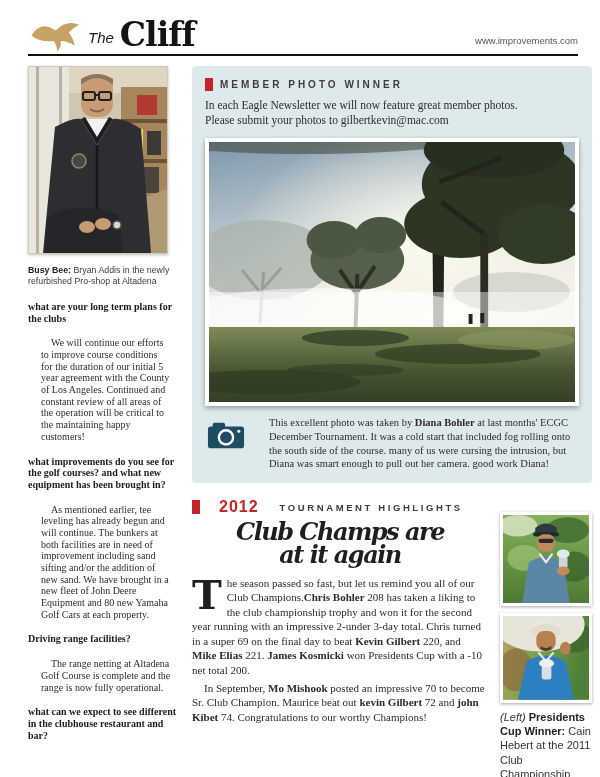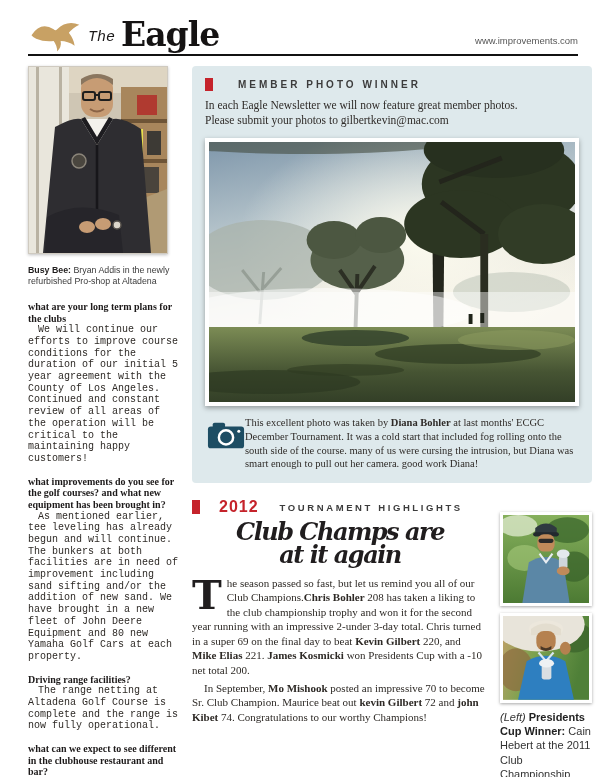--- a/index.html
+++ b/index.html
@@ -5,54 +5,54 @@
   html,body{margin:0;padding:0;background:#fff;}
   *{box-sizing:border-box;}
   .page{width:600px;height:777px;background:#fff;overflow:hidden;position:relative;
         font-family:"Liberation Serif",serif;color:#2b2724;}
 
   
   .header{margin:14px 22px 0 28px;display:flex;align-items:flex-end;
           border-bottom:2px solid #111;padding-bottom:4px;}
   .brand{display:flex;align-items:flex-end;gap:4px;}
   .brand .bird{width:56px;height:40px;margin-bottom:-4px;}
-  .brand .the{font-family:Liberation Mono, monospace;font-style:italic;font-size:15px;
+  .brand .the{font-family:Liberation Sans, sans-serif;font-style:italic;font-size:15px;
               color:#1c1a1a;margin:0 2px 4px 0;}
   .brand .eagle{font-family:"DejaVu Serif",serif;font-weight:bold;font-size:33px;
                 line-height:.9;color:#151313;letter-spacing:-1px;}
   .website{margin-left:auto;font-family:"Liberation Sans",sans-serif;font-size:9.5px;
            color:#565656;margin-bottom:4px;}
 
   
   .columns{display:flex;margin:10px 8px 0 28px;gap:8px;}
   .leftcol{width:156px;flex:none;}
   .rightcol{flex:1;min-width:0;}
 
   
   .portrait-frame{width:140px;background:#fff;border:1px solid #cfcac0;
                   box-shadow:0 1px 3px rgba(0,0,0,.25);}
   .portrait-frame svg{display:block;}
   .photo-cap{font-family:"Liberation Sans",sans-serif;font-size:8.8px;line-height:1.25;
              color:#3a3a3a;margin-top:11px;width:148px;}
   .photo-cap b{color:#1f1d1d;}
   .qa{margin-top:11px;font-size:10px;line-height:1.17;}
   .qa .q{font-weight:bold;color:#1d1a1a;margin:0;}
-  .qa .a{margin:0;text-indent:10px;color:#2e2a26;font-family:Liberation Mono, monospace;}
+  .qa .a{margin:13px;text-indent:10px;color:#2e2a26;}
 
   
   .panel{background:#dee9ec;border-radius:4px;padding:12px 13px 12px;}
-  .kicker{display:flex;align-items:center;gap:25px;}
+  .kicker{display:flex;align-items:center;gap:7px;}
   .kicker .block{width:8px;height:13px;background:#c5232b;flex:none;}
   .kicker-label{font-family:"Liberation Sans",sans-serif;font-weight:bold;font-size:10px;
                 letter-spacing:3px;color:#3c3c3c;}
   .intro{font-size:11.5px;line-height:1.3;margin-top:7px;color:#2f2b28;padding-right:30px;}
   .big-photo-frame{margin-top:10px;background:#fff;padding:4px;
                    box-shadow:0 2px 5px rgba(0,0,0,.35);}
   .big-photo-frame svg{display:block;width:100%;height:260px;}
-  .caption-row{display:flex;gap:0;margin-top:10px;align-items:flex-start;padding:0 2px;}
+  .caption-row{display:flex;gap:24px;margin-top:10px;align-items:flex-start;padding:0 2px;}
   .caption-row .cam{flex:none;width:38px;height:30px;margin-top:4px;}
   .caption-text{font-size:10.5px;line-height:1.32;color:#2f2b28;}
 
   
   .tourney{display:flex;gap:12px;margin-top:16px;}
   .t-main{flex:1;min-width:0;}
   .kicker2{display:flex;align-items:center;gap:19px;}
   .kicker2 .block{width:8px;height:14px;background:#c5232b;flex:none;}
   .kicker2 .year{font-family:"Liberation Sans",sans-serif;font-weight:bold;font-size:16px;
                  color:#c5232b;letter-spacing:1px;line-height:1;}
@@ -79,21 +79,21 @@
 <body>
 
 <div class="page">
 
   <div class="header">
     <div class="brand">
       <svg class="bird" viewBox="0 0 96 64">
         <path d="M6 34 Q22 10 44 24 Q47 27 50 24 Q66 8 88 16 Q76 22 70 30 Q78 40 80 52 Q68 44 56 44 Q58 54 50 62 Q50 52 44 44 Q28 46 14 40 Q9 38 6 34 Z" fill="#c8a164"></path>
       </svg>
       <span class="the">The</span>
-      <span class="eagle">Eagle</span>
+      <span class="eagle">Cliff</span>
     </div>
     <span class="website">www.improvements.com</span>
   </div>
 
   <div class="columns">
 
     <div class="leftcol">
       <div class="portrait-frame">
         <svg viewBox="0 0 138 186" width="138" height="186">
           <rect width="138" height="186" fill="#cfc6b4"></rect>

